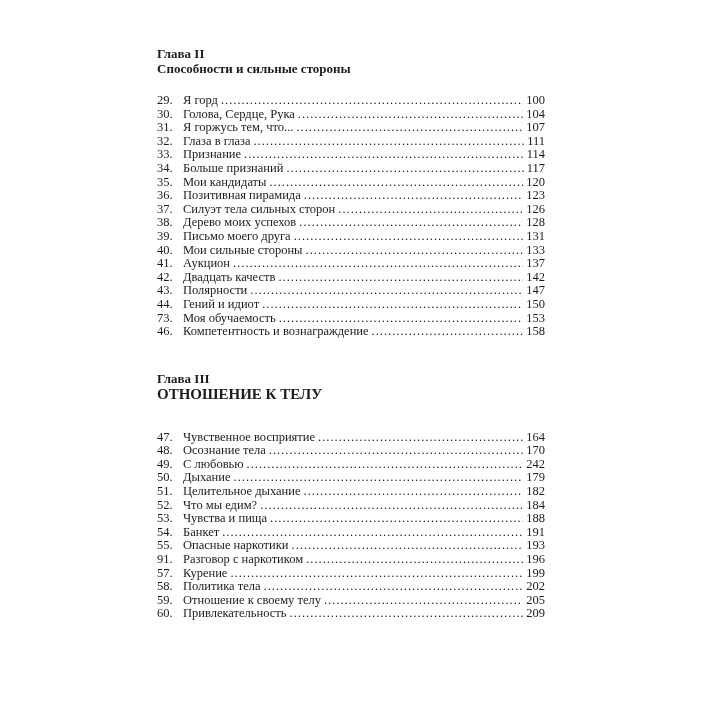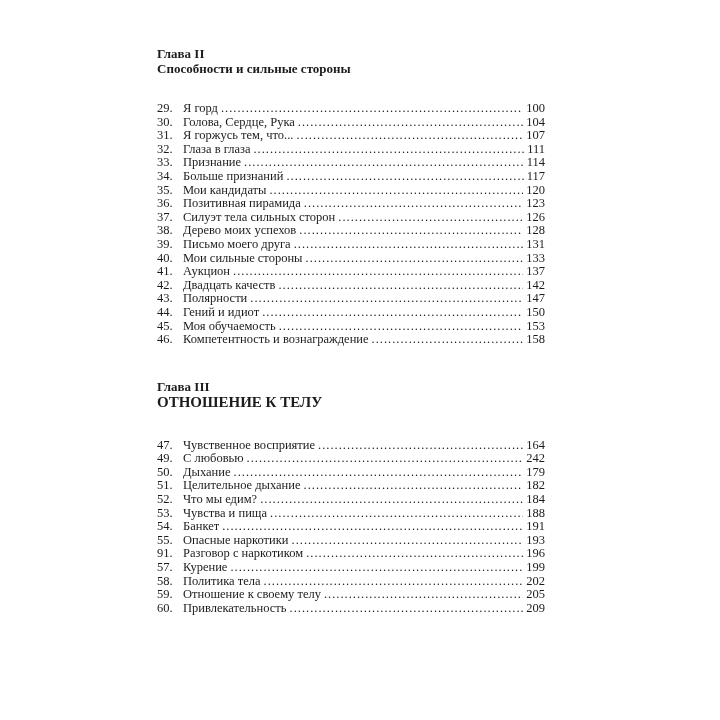--- a/index.html
+++ b/index.html
@@ -23,21 +23,21 @@
   }
   .chapter-title {
     font-size: 13px;
     font-weight: bold;
     line-height: 15px;
   }
   .section + .section { margin-top: 32px; }
   .section:nth-of-type(2) .chapter-title { font-size: 15px; line-height: 17px; }
   .entries {
     list-style: none;
-    margin-top: 26px;
+    margin-top: 18px;
   }
   .section:nth-of-type(2) .entries { margin-top: 28px; }
   .entry {
     display: flex;
     align-items: baseline;
     font-size: 12.5px;
     line-height: 13.6px;
   }
   .num {
     flex: none;
@@ -180,21 +180,21 @@
   </li>
 
   <li class="entry">
     <span class="num">44.</span>
     <span class="title">Гений и идиот</span>
     <span class="dots"></span>
     <span class="page-num">150</span>
   </li>
 
   <li class="entry">
-    <span class="num">45.</span>
+    <span class="num">73.</span>
     <span class="title">Моя обучаемость</span>
     <span class="dots"></span>
     <span class="page-num">153</span>
   </li>
 
   <li class="entry">
     <span class="num">46.</span>
     <span class="title">Компетентность и вознаграждение</span>
     <span class="dots"></span>
     <span class="page-num">158</span>
@@ -206,20 +206,26 @@
     <h2 class="chapter-label">Глава III</h2>
     <h3 class="chapter-title">ОТНОШЕНИЕ К ТЕЛУ</h3>
     <ul class="entries">
   <li class="entry">
     <span class="num">47.</span>
     <span class="title">Чувственное восприятие</span>
     <span class="dots"></span>
     <span class="page-num">164</span>
   </li>
 
+  <li class="entry">
+    <span class="num">48.</span>
+    <span class="title">Осознание тела</span>
+    <span class="dots"></span>
+    <span class="page-num">170</span>
+  </li>
 
   <li class="entry">
     <span class="num">49.</span>
     <span class="title">С любовью</span>
     <span class="dots"></span>
     <span class="page-num">242</span>
   </li>
 
   <li class="entry">
     <span class="num">50.</span>

